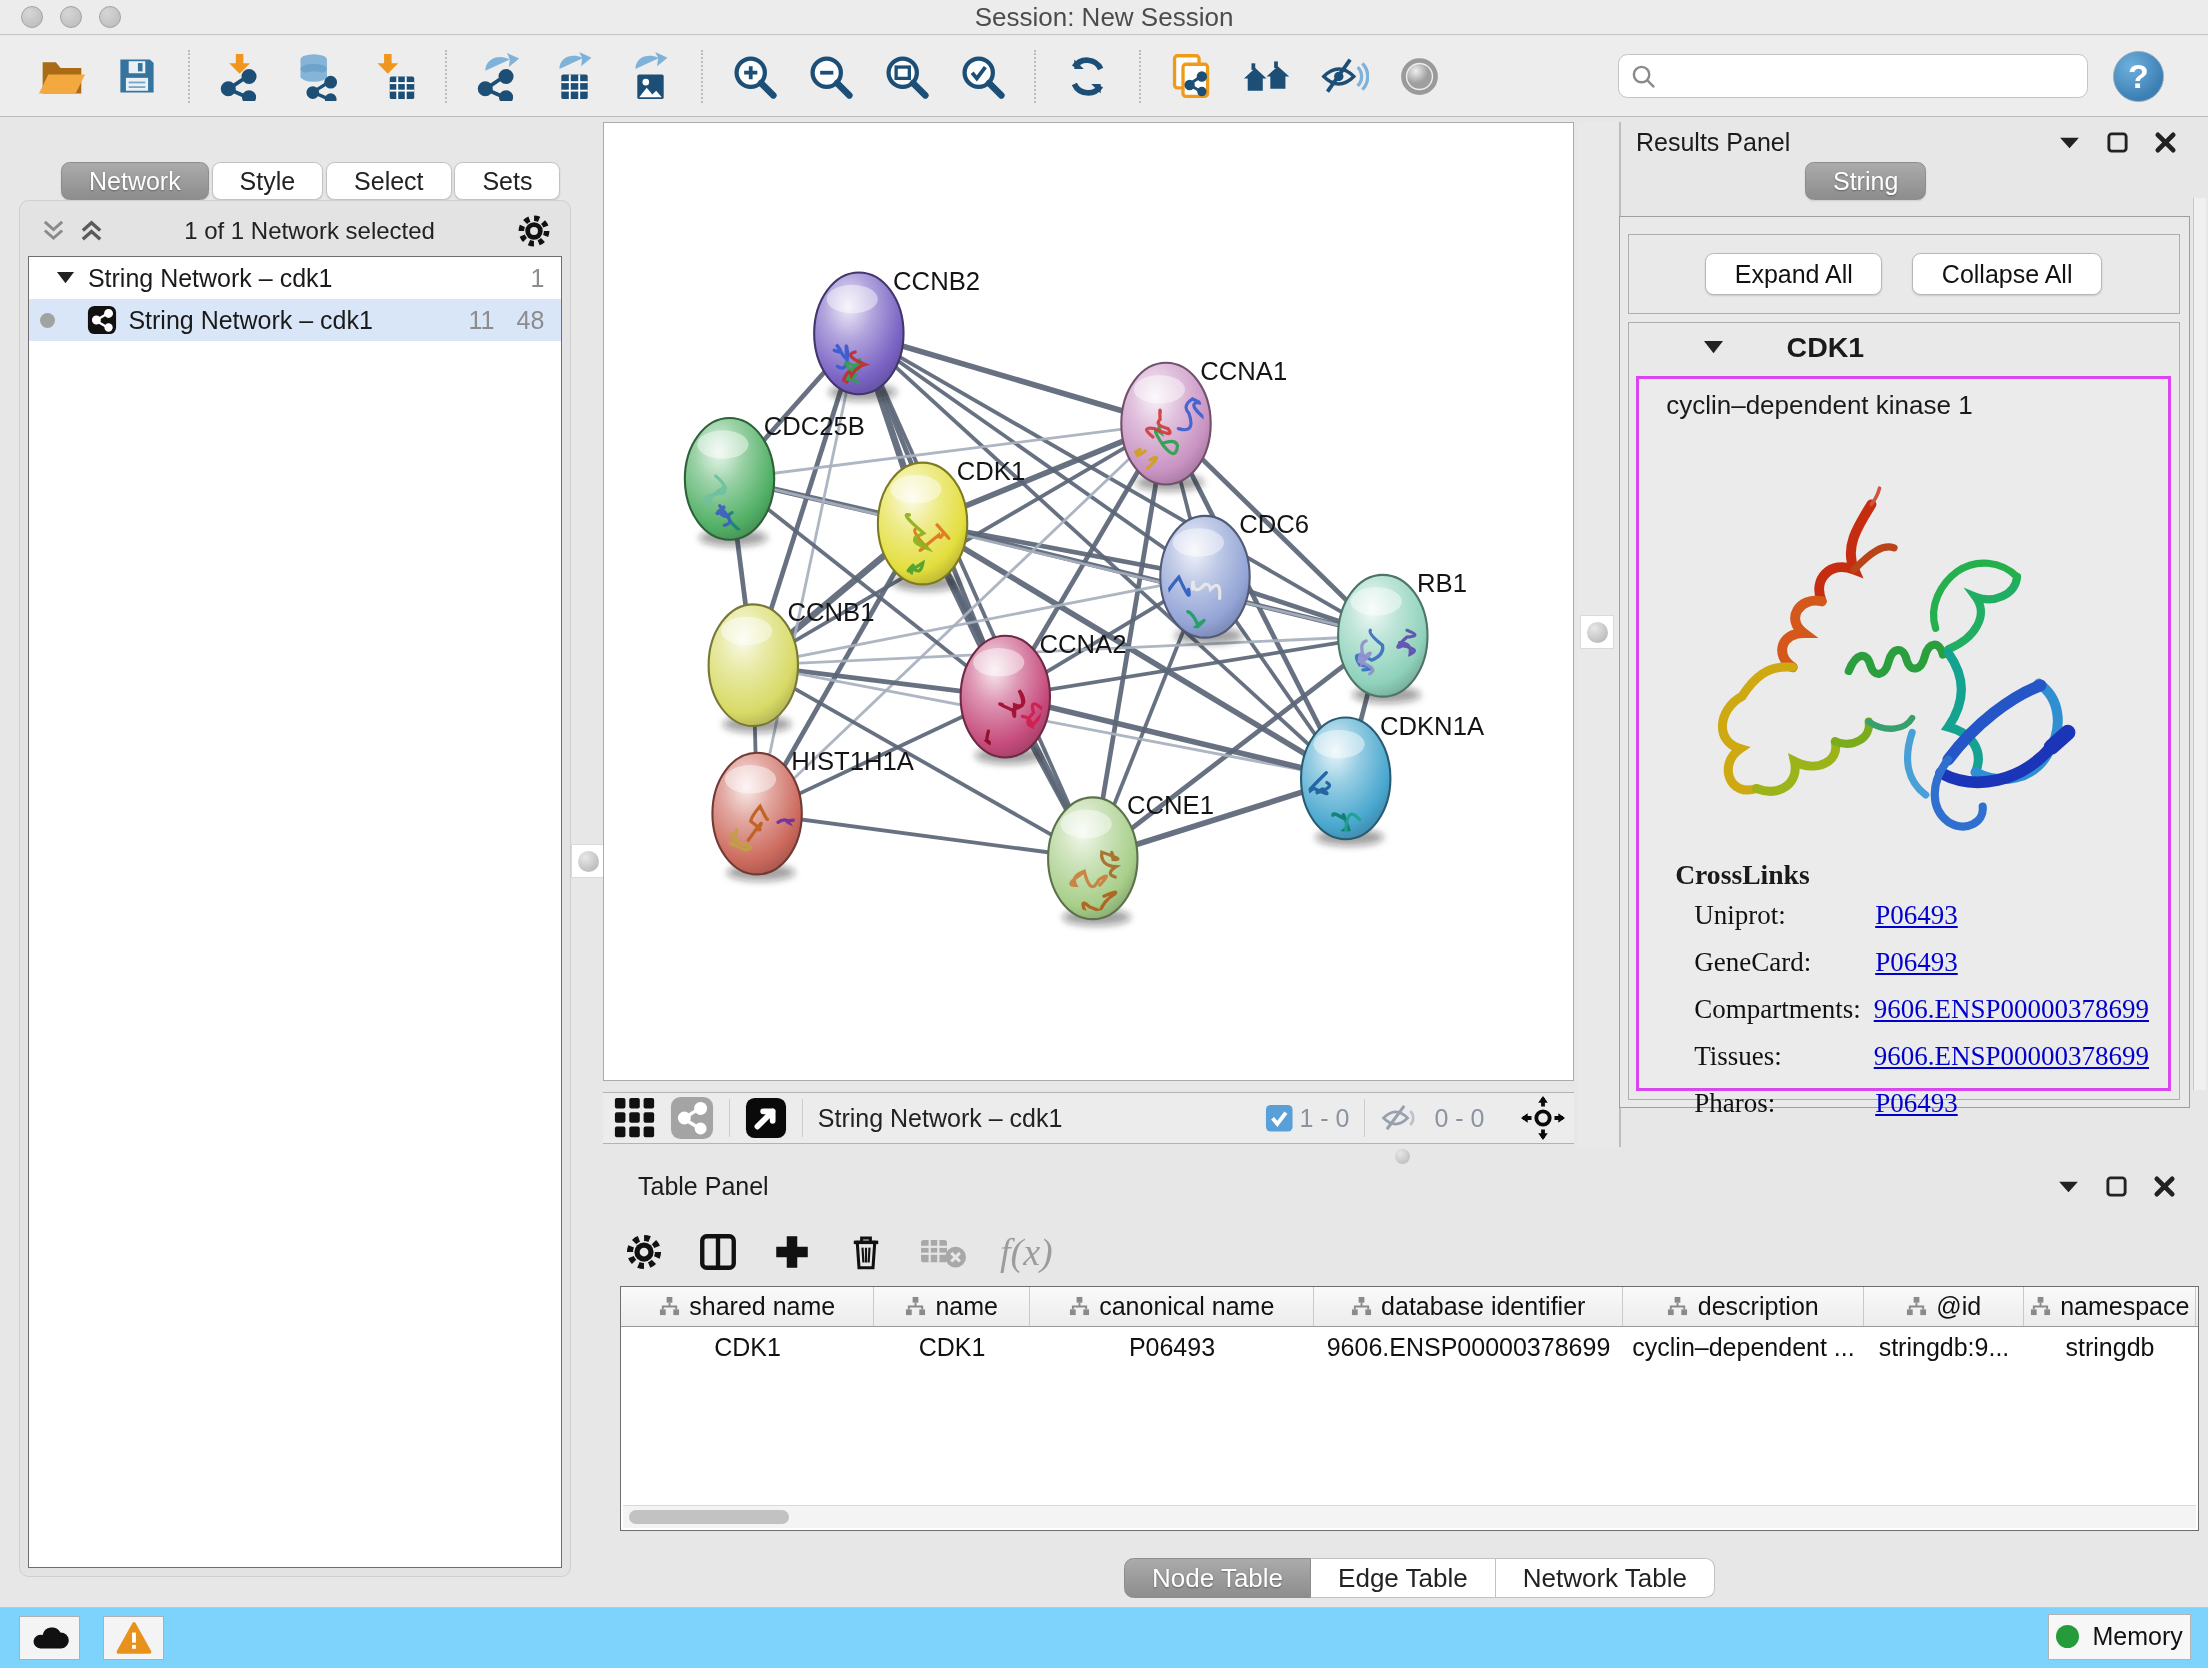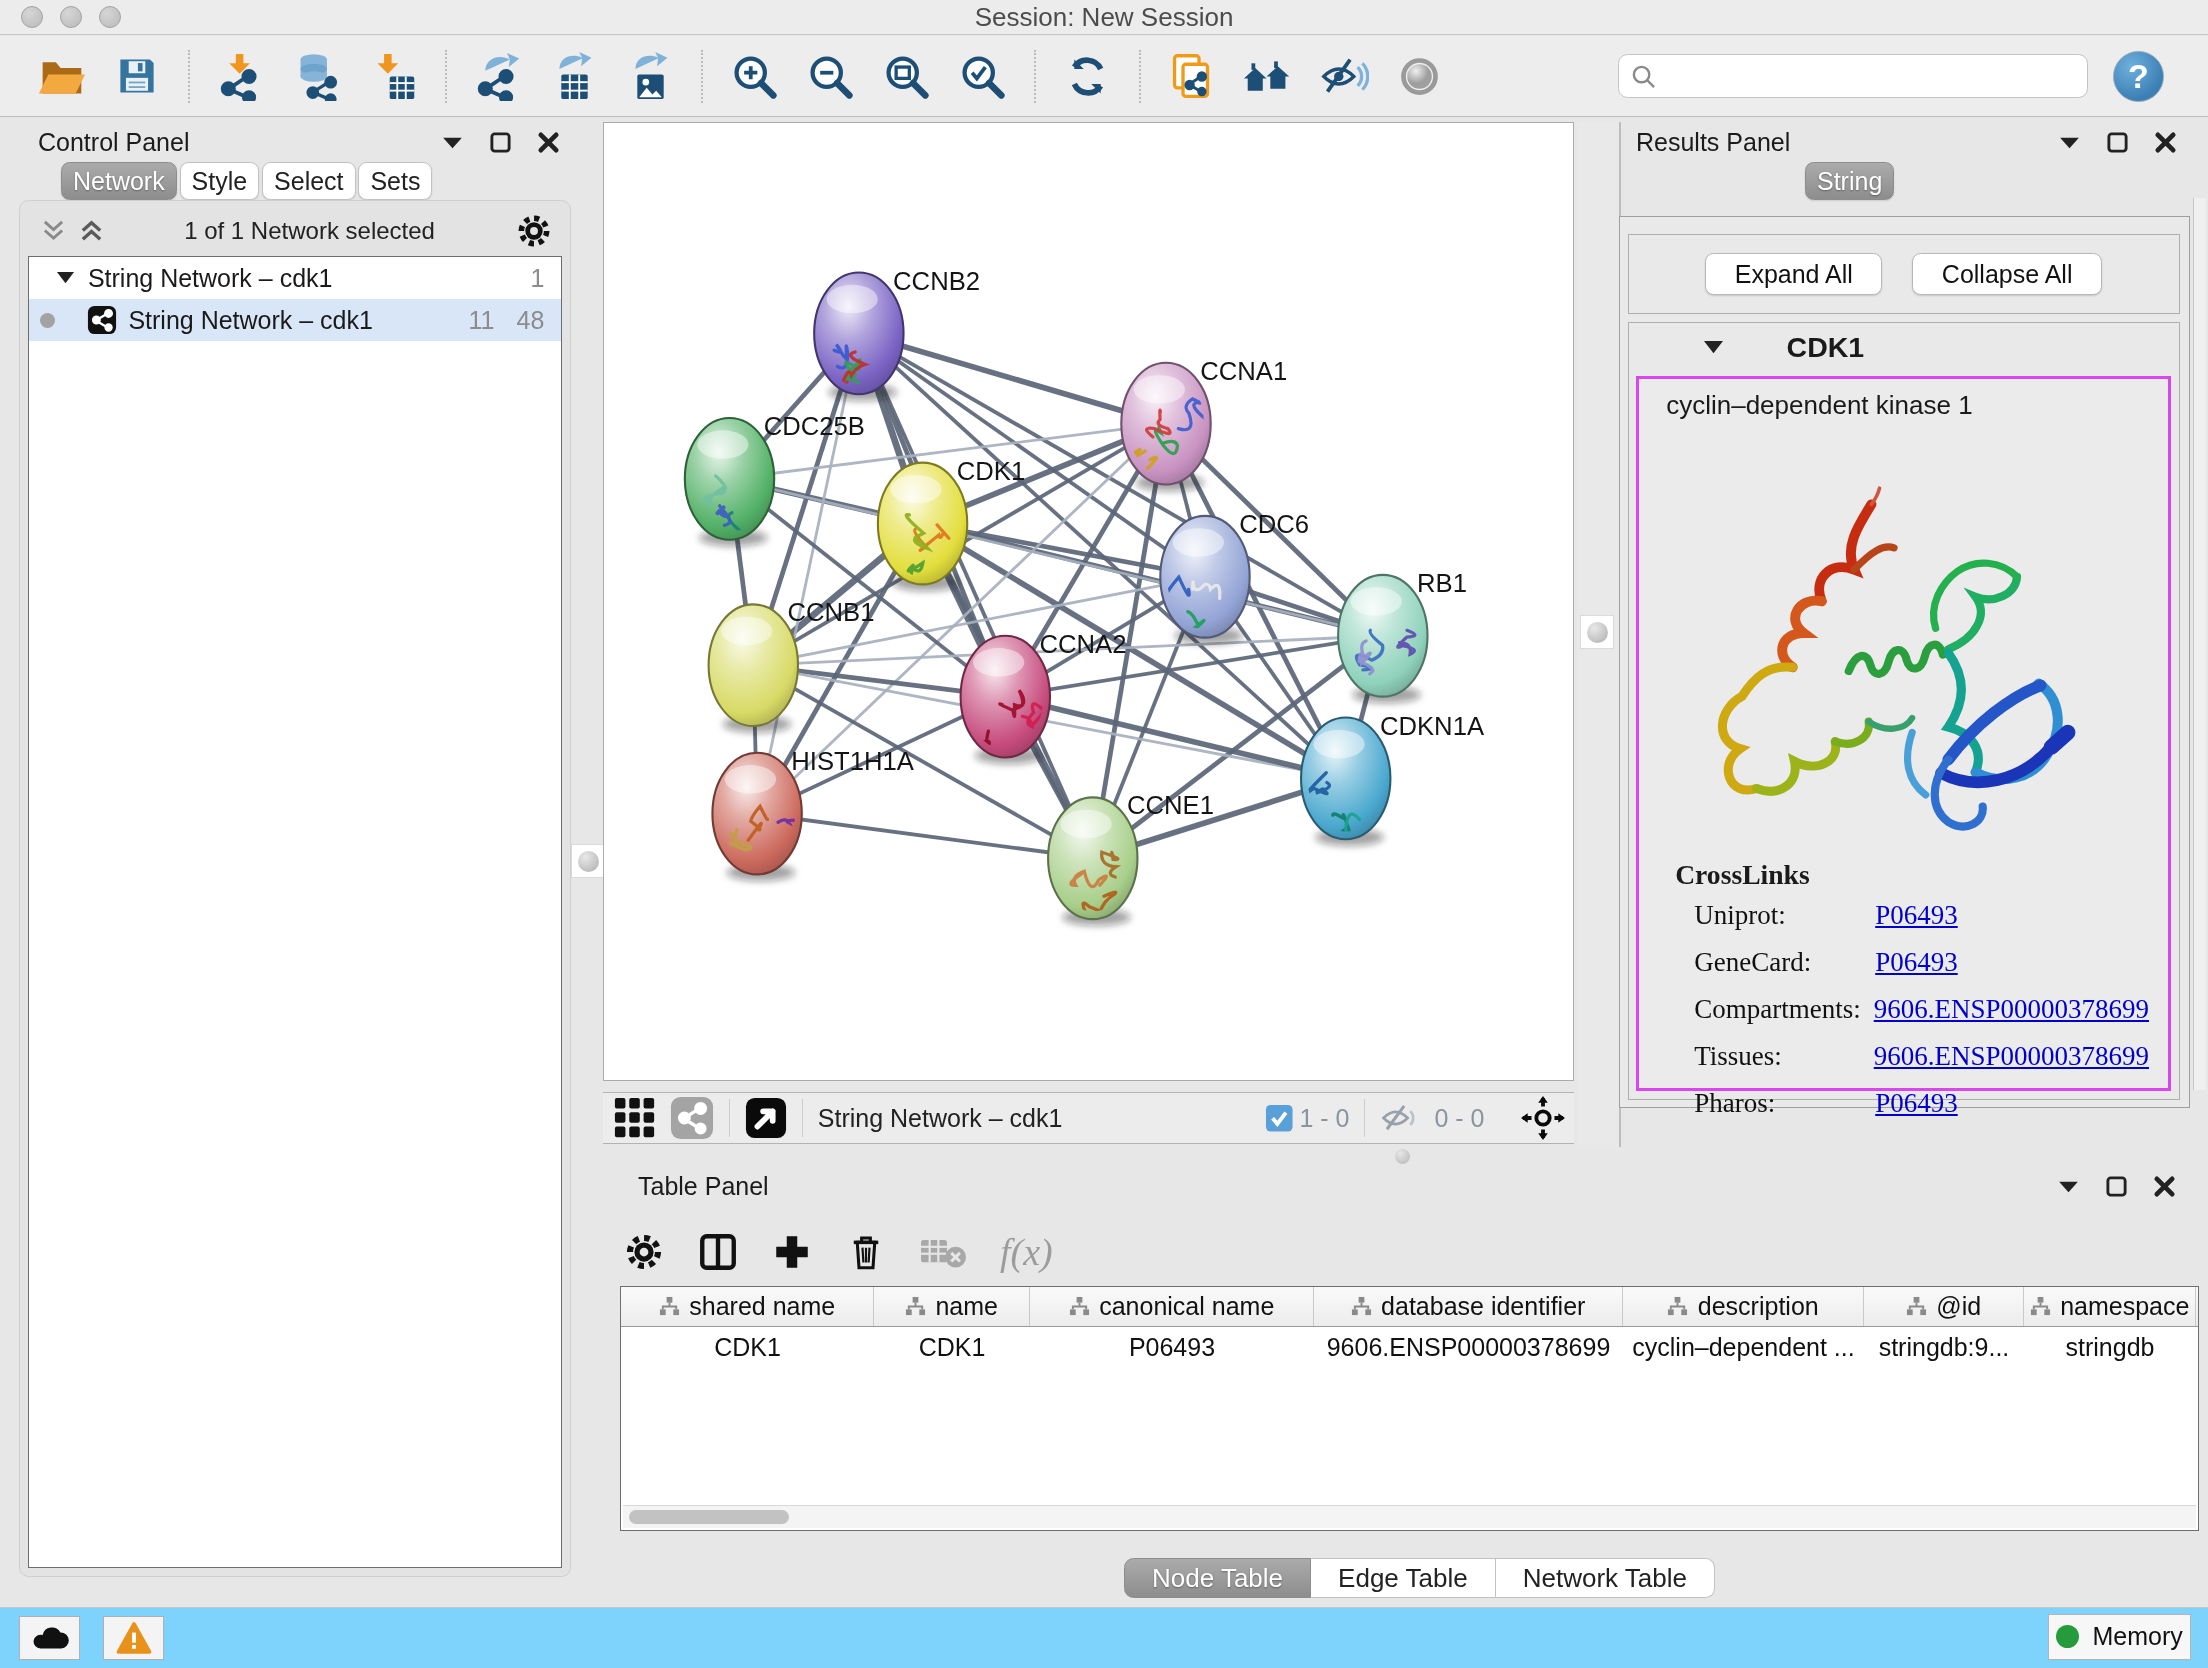--- a/index.html
+++ b/index.html
@@ -25,21 +25,21 @@
   .searchwrap{margin-left:auto;width:470px;height:44px;background:#fff;border:1.9px solid #c4c4c4;
               border-radius:9.5px;display:flex;align-items:center;padding:0 11.4px}
   .search-input{flex:1;border:none;outline:none;font-size:25px;font-family:inherit;color:#333;background:transparent}
   .helpbtn{width:51px;height:51px;border-radius:50%;margin:0 21px 0 25px;
            background:radial-gradient(circle at 35% 30%,#6fb0dd,#3c7fb4 70%);border:1.9px solid #8fa7b8;
            color:#fff;font-size:34px;font-weight:bold;display:flex;align-items:center;justify-content:center}
 
   
   .ptitle-row{position:absolute;display:flex;align-items:center;font-size:25px;color:#1b1b1b}
   .winctl{display:flex;align-items:center;gap:25px}
-  .tab{display:inline-block;height:38px;line-height:36px;padding:0 11px;background:#fff;
+  .tab{display:inline-block;height:38px;line-height:36px;padding:0 27px;background:#fff;
        border:1px solid #c2c2c2;border-radius:8.6px;font-size:25px;color:#222;margin-right:2.9px;
        box-shadow:0 1px 1.9px rgba(0,0,0,.12)}
   .tab.sel{background:linear-gradient(#ababab,#8d8d8d);color:#fff;border-color:#8d8d8d;
            text-shadow:0 1px 1.9px rgba(0,0,0,.35)}
   .btn{display:inline-block;height:42px;line-height:40px;padding:0 28.5px;background:#fff;
        border:1px solid #b7b7b7;border-radius:8.6px;font-size:25px;color:#111;
        box-shadow:0 1px 1.9px rgba(0,0,0,.15)}
 
   
   .cp-box{position:absolute;left:19px;top:200px;width:552px;height:1377px;background:#e3e3e3;
@@ -295,34 +295,20 @@
     <div class="searchwrap">
       <svg width="27" height="27" viewBox="0 0 28 28">
         <circle cx="12" cy="12" r="8" fill="none" stroke="#8a8a8a" stroke-width="2.5"></circle>
         <line x1="18" y1="18" x2="25" y2="25" stroke="#8a8a8a" stroke-width="2.5"></line>
       </svg>
       <input class="search-input" type="text" placeholder="" style="">
     </div>
     <div class="helpbtn">?</div>
   </div>
 
-  <div class="ptitle-row" style="left:38px;top:124px;width:533px;height:36px">
-    <span>Control Panel</span>
-    <div class="winctl" style="margin-left:auto;padding-right:11.4px">
-      <svg width="23" height="15" viewBox="0 0 24 16">
-          <path d="M2 3h20l-10 11z" fill="#222"></path>
-        </svg>
-      <svg width="23" height="23" viewBox="0 0 24 24">
-          <rect x="3" y="3" width="18" height="18" rx="3" fill="none" stroke="#222" stroke-width="3"></rect>
-        </svg>
-      <svg width="23" height="23" viewBox="0 0 24 24">
-          <path d="M4 4 20 20 M20 4 4 20" stroke="#222" stroke-width="5" stroke-linecap="round"></path>
-        </svg>
-    </div>
-  </div>
   <div class="abs" id="cp-tabs" style="left:61px;top:162px"><span class="tab sel">Network</span><span class="tab">Style</span><span class="tab">Select</span><span class="tab">Sets</span></div>
   <div class="cp-box">
     <div class="cp-head">
       <svg width="25" height="25" viewBox="0 0 26 26" style="margin:0 13.3px 0 13.3px">
         <path d="M4 4l9 8 9-8M4 13l9 8 9-8" fill="none" stroke="#8a8a8a" stroke-width="3"></path>
         </svg>
       <svg width="25" height="25" viewBox="0 0 26 26">
         <path d="M4 22l9-8 9 8M4 13l9-8 9 8" fill="none" stroke="#5a5a5a" stroke-width="3.5"></path>
         </svg>
       <span style="flex:1;text-align:center">1 of 1 Network selected</span>

